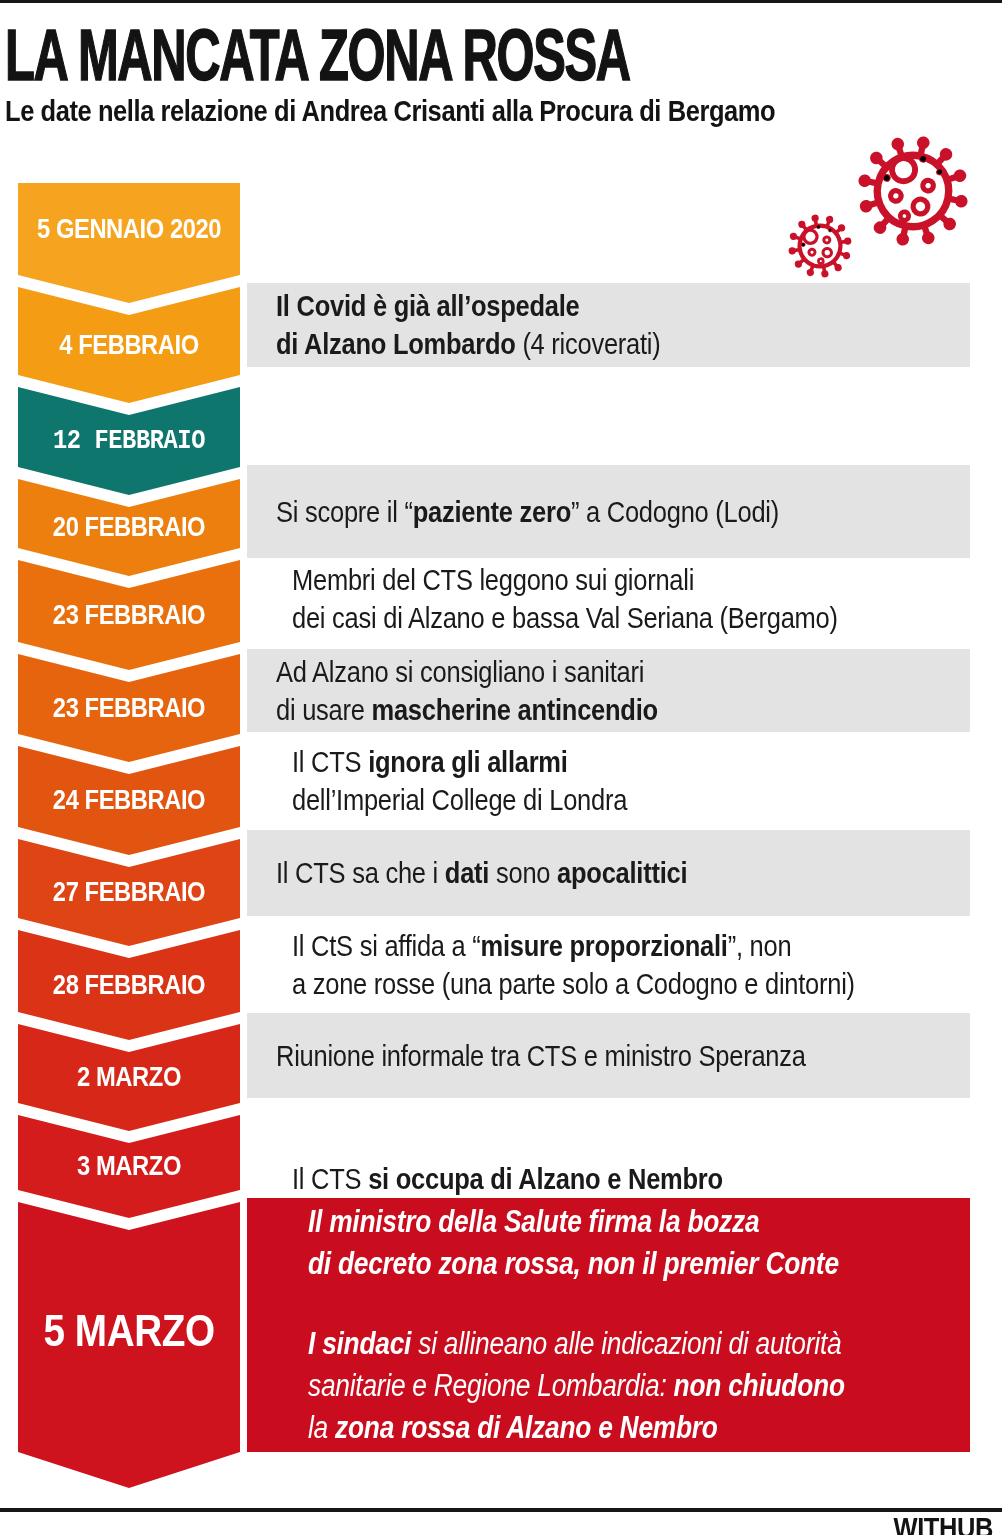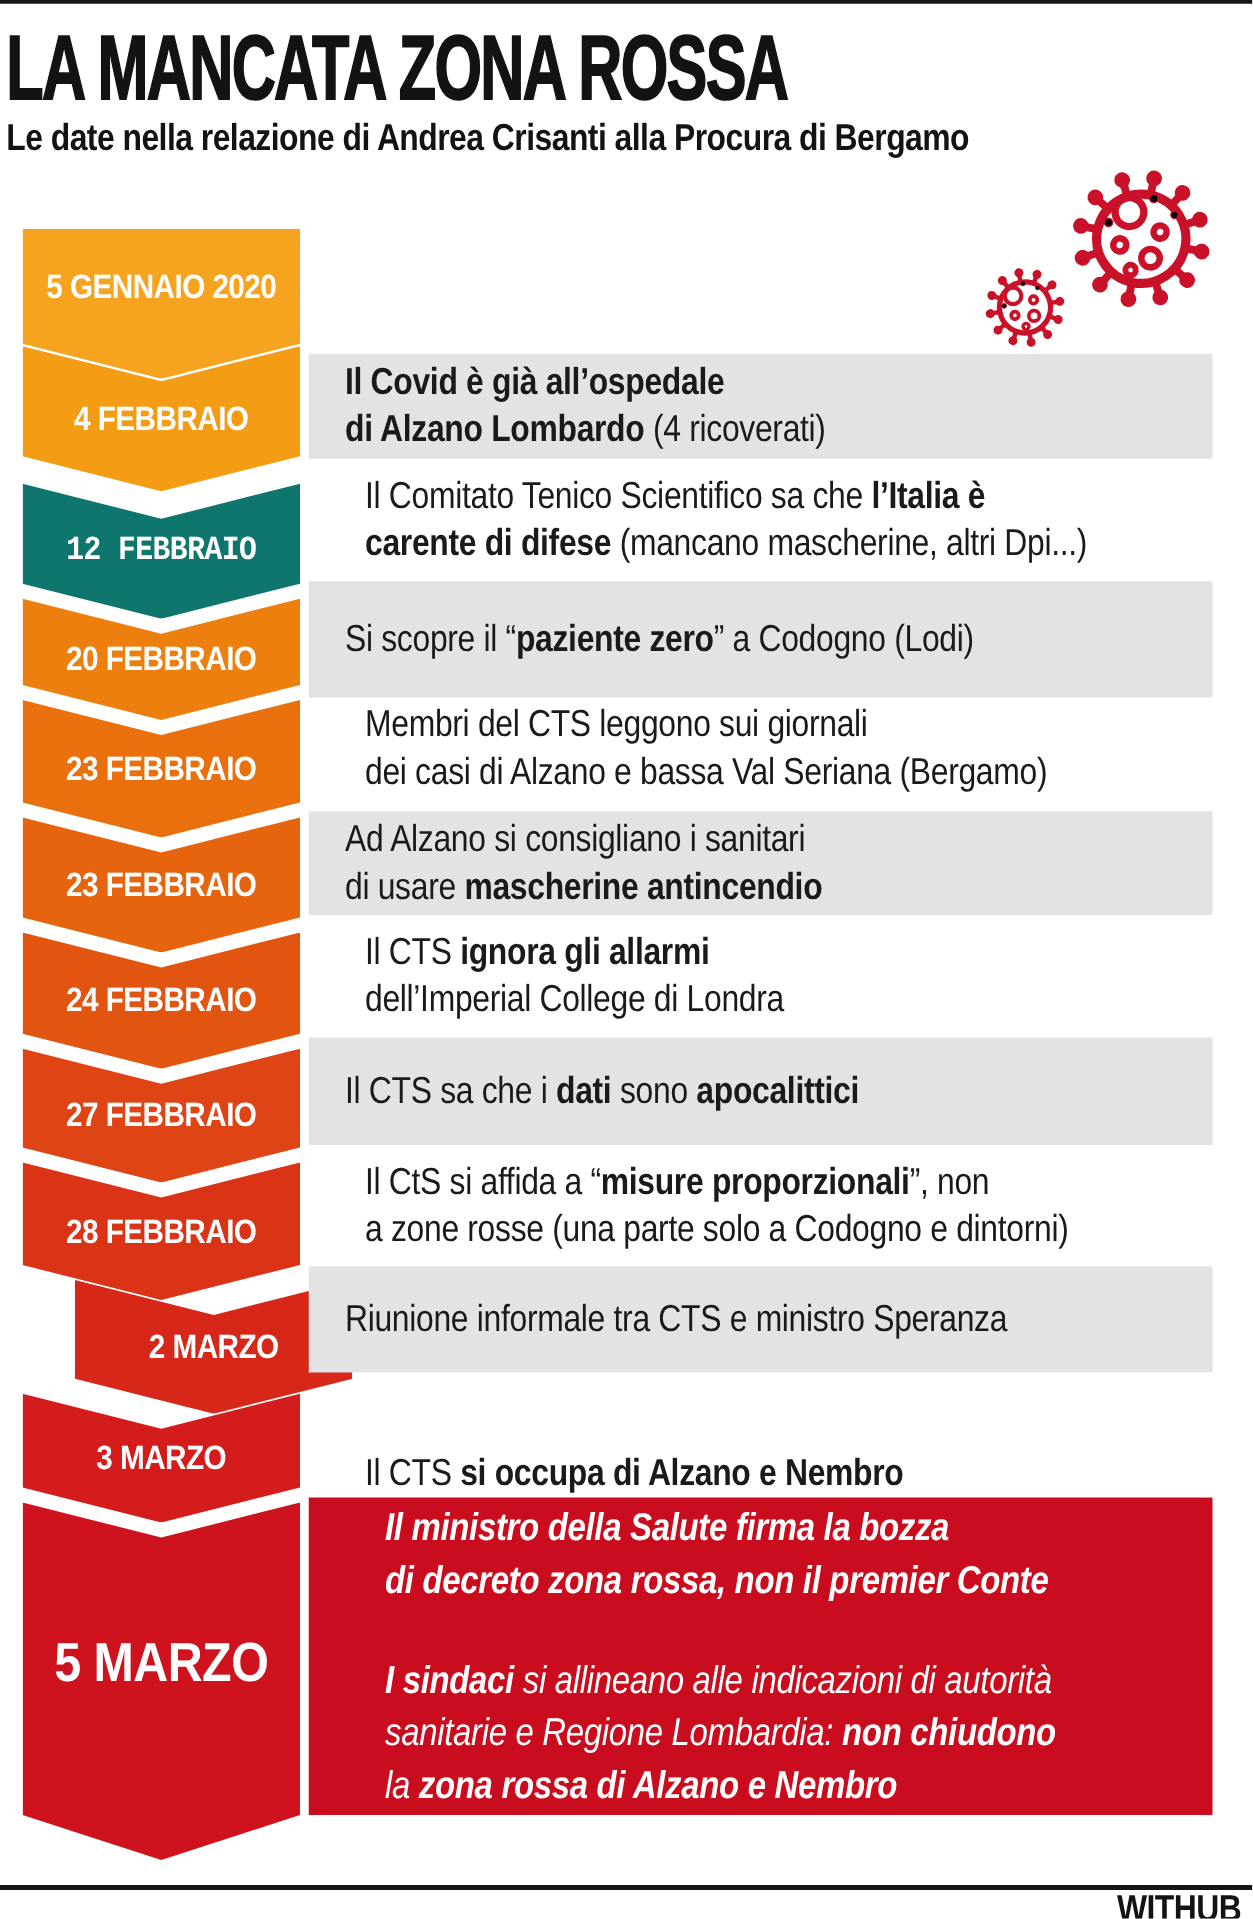--- a/index.html
+++ b/index.html
@@ -102,33 +102,29 @@
   <svg class="virus" style="left:850px;top:128px;transform:rotate(12deg);" width="126" height="126" viewBox="0 0 120 120">
     <use href="#virus-shape"></use>
   </svg>
   <svg class="virus" style="left:784px;top:210px;transform:rotate(-10deg);" width="72" height="72" viewBox="0 0 120 120">
     <use href="#virus-shape"></use>
   </svg>
 
   <div class="chevron" style="top: 183px; height: 120px; background: rgb(246, 164, 31); clip-path: polygon(0px 0px, 50% 0px, 100% 0px, 100% calc(100% - 28px), 50% 100%, 0px calc(100% - 28px));">
       <div class="date-label" style="padding-top: 0px; padding-bottom: 28px;">5 GENNAIO 2020</div>
     </div>
-    <div class="chevron" style="top: 277px; height: 116px; background: rgb(243, 156, 20); clip-path: polygon(0px 0px, 50% 28px, 100% 0px, 100% calc(100% - 28px), 50% 100%, 0px calc(100% - 28px)); text-align: center;">
+    <div class="chevron" style="top: 287px; height: 116px; background: rgb(243, 156, 20); clip-path: polygon(0px 0px, 50% 28px, 100% 0px, 100% calc(100% - 28px), 50% 100%, 0px calc(100% - 28px)); text-align: center;">
       <div class="date-label" style="padding-top: 28px; padding-bottom: 28px;">4 FEBBRAIO</div>
     </div>
     <div class="entry bg-gray" style="top: 283px; height: 84px;">
       <div class="line"><span class="b">Il Covid è già all’ospedale</span></div>
       <div class="line"><span class="b">di Alzano Lombardo </span><span>(4 ricoverati)</span></div>
     </div>
     <div class="chevron" style="top: 387px; height: 108px; background: #0f766e; clip-path: polygon(0px 0px, 50% 28px, 100% 0px, 100% calc(100% - 28px), 50% 100%, 0px calc(100% - 28px)); font-family: Liberation Mono, monospace;">
       <div class="date-label" style="padding-top: 28px; padding-bottom: 28px;">12 FEBBRAIO</div>
-    </div>
-    <div class="entry bg-white" style="top: 367px; height: 98px;">
-      <div class="line"><span>Il Comitato Tenico Scientifico sa che </span><span class="b">l’Italia è</span></div>
-      <div class="line"><span class="b">carente di difese </span><span>(mancano mascherine, altri Dpi...)</span></div>
     </div>
     <div class="chevron" style="top: 479px; height: 97px; background: rgb(236, 127, 13); clip-path: polygon(0px 0px, 50% 28px, 100% 0px, 100% calc(100% - 28px), 50% 100%, 0px calc(100% - 28px));">
       <div class="date-label" style="padding-top: 28px; padding-bottom: 28px;">20 FEBBRAIO</div>
     </div>
     <div class="entry bg-gray" style="top: 465px; height: 93px;">
       <div class="line"><span>Si scopre il “</span><span class="b">paziente zero</span><span>” a Codogno (Lodi)</span></div>
     </div>
     <div class="chevron" style="top: 560px; height: 110px; background: rgb(233, 112, 13); clip-path: polygon(0px 0px, 50% 28px, 100% 0px, 100% calc(100% - 28px), 50% 100%, 0px calc(100% - 28px));">
       <div class="date-label" style="padding-top: 28px; padding-bottom: 28px;">23 FEBBRAIO</div>
     </div>
@@ -156,21 +152,21 @@
     <div class="entry bg-gray" style="top: 830px; height: 86px;">
       <div class="line"><span>Il CTS sa che i </span><span class="b">dati</span><span> sono </span><span class="b">apocalittici</span></div>
     </div>
     <div class="chevron" style="top: 930px; height: 110px; background: rgb(218, 51, 22); clip-path: polygon(0px 0px, 50% 28px, 100% 0px, 100% calc(100% - 28px), 50% 100%, 0px calc(100% - 28px));">
       <div class="date-label" style="padding-top: 28px; padding-bottom: 28px;">28 FEBBRAIO</div>
     </div>
     <div class="entry bg-white" style="top: 916px; height: 97px;">
       <div class="line"><span>Il CtS si affida a “</span><span class="b">misure proporzionali</span><span>”, non</span></div>
       <div class="line"><span>a zone rosse (una parte solo a Codogno e dintorni)</span></div>
     </div>
-    <div class="chevron" style="top: 1024px; height: 107px; background: rgb(214, 39, 24); clip-path: polygon(0px 0px, 50% 28px, 100% 0px, 100% calc(100% - 28px), 50% 100%, 0px calc(100% - 28px)); margin-left: 42px;">
+    <div class="chevron" style="top: 1024px; height: 107px; background: rgb(214, 39, 24); clip-path: polygon(0px 0px, 50% 28px, 100% 0px, 100% calc(100% - 28px), 50% 100%, 0px calc(100% - 28px));">
       <div class="date-label" style="padding-top: 28px; padding-bottom: 28px;">2 MARZO</div>
     </div>
     <div class="entry bg-gray" style="top: 1013px; height: 85px;">
       <div class="line"><span>Riunione informale tra CTS e ministro Speranza</span></div>
     </div>
     <div class="chevron" style="top: 1115px; height: 103px; background: rgb(211, 28, 27); clip-path: polygon(0px 0px, 50% 28px, 100% 0px, 100% calc(100% - 28px), 50% 100%, 0px calc(100% - 28px));">
       <div class="date-label" style="padding-top: 28px; padding-bottom: 28px;">3 MARZO</div>
     </div>
     <div class="entry bg-white" style="top: 1098px; height: 100px; justify-content: flex-end;">
       <div class="line"><span>Il CTS </span><span class="b">si occupa di Alzano e Nembro</span></div>

